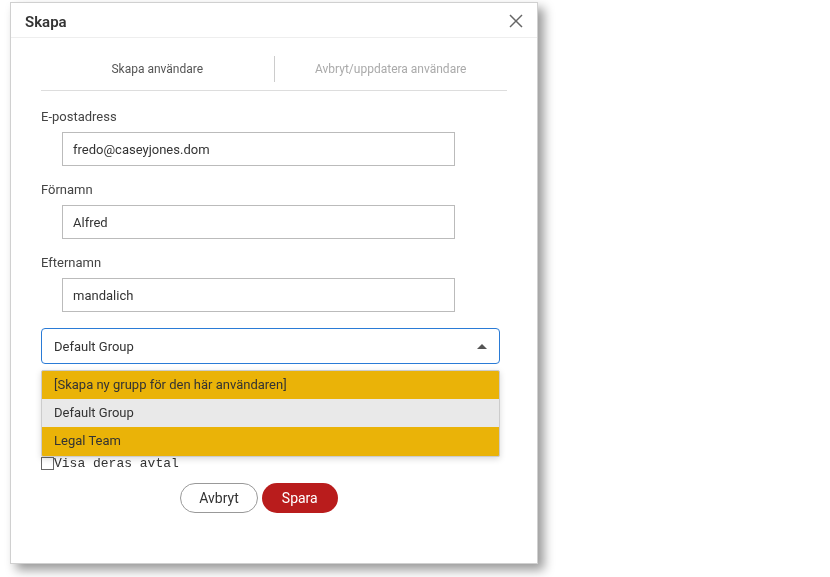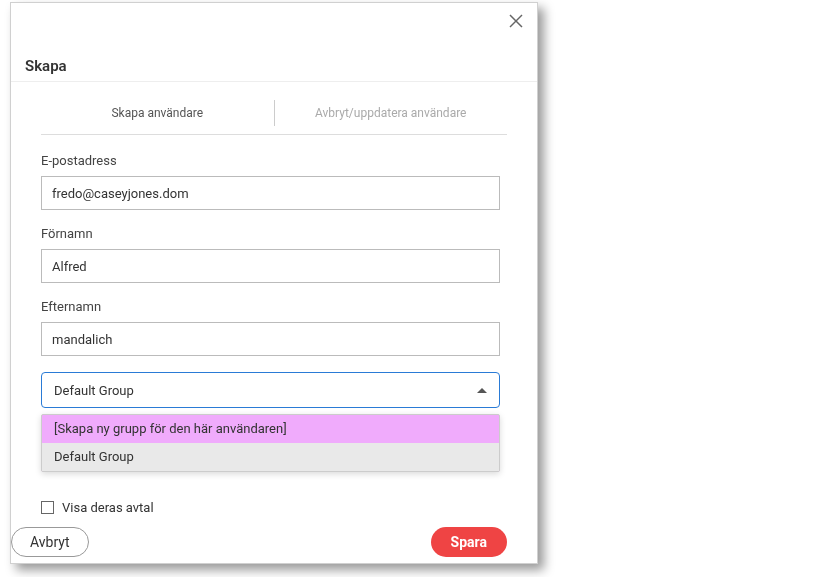--- a/index.html
+++ b/index.html
@@ -26,21 +26,20 @@
     }
     .dialog-header {
       position: relative;
       padding: 10px 14px 6px 14px;
       border-bottom: 1px solid #eee;
     }
     .dialog-title {
       font-size: 15px;
       font-weight: 600;
       color: #333;
-      margin-top: 44px;
     }
     .close-icon {
       position: absolute;
       right: 12px;
       top: 10px;
       width: 16px;
       height: 16px;
       cursor: pointer;
       color: #666;
     }
@@ -82,28 +81,29 @@
     .field {
       margin-bottom: 16px;
     }
     .field-label {
       font-size: 13px;
       color: #444;
       margin-bottom: 8px;
       display: block;
     }
     .text-input {
-      width: 459px;
+      width: 393px;
       height: 34px;
       border: 1px solid #bbb;
       padding: 0 10px;
       font-size: 13px;
       color: #333;
       font-family: inherit;
       outline: none;
+      margin-left: 21px;
     }
     .dropdown-wrapper {
       position: relative;
       width: 459px;
     }
     .dropdown-select {
       width: 459px;
       height: 36px;
       border: 1.5px solid #2a7bd6;
       border-radius: 4px;
@@ -121,76 +121,77 @@
       height: 0;
       border-left: 5px solid transparent;
       border-right: 5px solid transparent;
       border-bottom: 5px solid #555;
     }
     .dropdown-list {
       position: absolute;
       top: 42px;
       left: 0;
       width: 459px;
-      background: #f0abfc;
+      background: #eab308;
       border: 1px solid #ccc;
       border-radius: 2px;
       box-shadow: 0 2px 6px rgba(0,0,0,0.15);
       z-index: 10;
     }
     .dropdown-option {
       padding: 5px 12px;
       font-size: 13px;
       color: #333;
       cursor: pointer;
       line-height: 1.4;
     }
     .dropdown-option.selected {
       background: #e9e9e9;
     }
     .checkbox-row {
       display: flex;
       align-items: center;
-      gap: 8px;
+      gap: 0;
       margin-top: 92px;
+      font-family: Liberation Mono, monospace;
     }
     .checkbox {
       width: 13px;
       height: 13px;
       border: 1.5px solid #666;
       cursor: pointer;
       background: #fff;
     }
     .checkbox-label {
       font-size: 13px;
       color: #333;
     }
     .button-row {
       display: flex;
       gap: 4px;
-      justify-content: space-between;
+      justify-content: center;
       padding: 12px 30px 16px 0;
     }
     .btn {
       padding: 6px 18px;
       font-size: 14px;
       border-radius: 18px;
       cursor: pointer;
       font-family: inherit;
       border: none;
     }
     .btn-secondary {
       background: #fff;
       border: 1px solid #999;
       color: #333;
     }
     .btn-primary {
-      background: #ef4444;
+      background: #b91c1c;
       color: #fff;
-      font-weight: 700;
+      font-weight: 400;
       padding: 7px 20px;
     }
   </style>
 </head>
 <body>
 
 <div class="dialog">
   <div class="dialog-header">
     <div class="dialog-title">Skapa</div>
     <div class="close-icon">
@@ -226,20 +227,21 @@
 
     <div class="field">
       <div class="dropdown-wrapper">
         <div class="dropdown-select">
           <span>Default Group</span>
           <span class="dropdown-caret"></span>
         </div>
         <div class="dropdown-list">
           <div class="dropdown-option">[Skapa ny grupp för den här användaren]</div>
           <div class="dropdown-option selected">Default Group</div>
+          <div class="dropdown-option">Legal Team</div>
         </div>
       </div>
     </div>
 
     <div class="checkbox-row">
       <div class="checkbox"></div>
       <span class="checkbox-label">Visa deras avtal</span>
     </div>
 
   </div>

